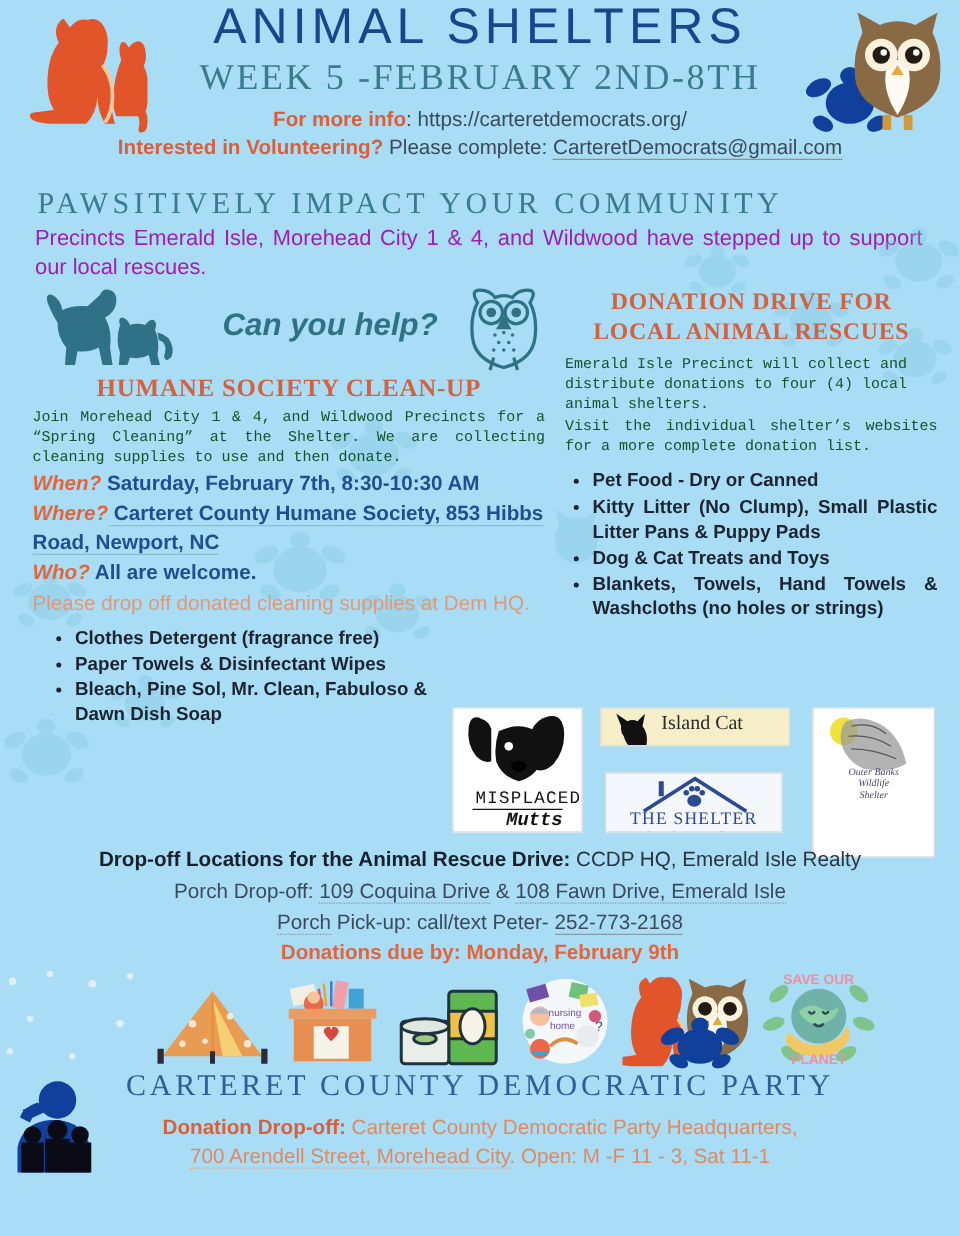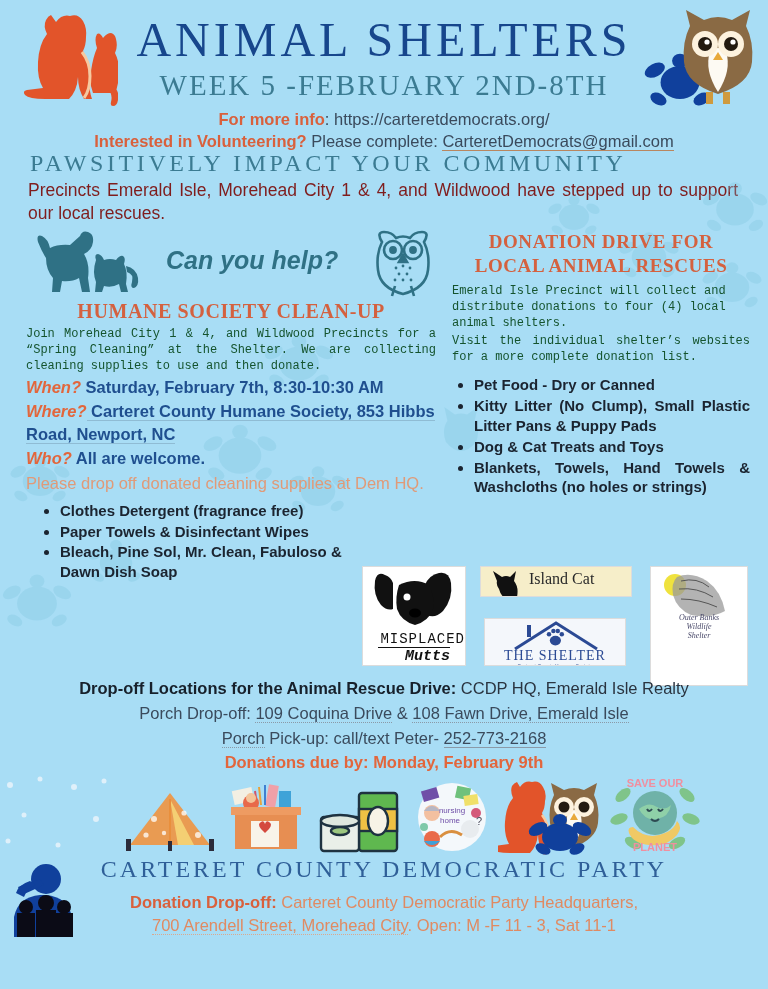--- a/index.html
+++ b/index.html
@@ -11,23 +11,23 @@
     background: #a8ddf5;
   }
   .page { position: relative; width: 768px; height: 989px; }
 
   
   .wm { position: absolute; opacity: .30; pointer-events: none; }
 
   
   .header { position: relative; height: 148px; }
   .title1 {
-    text-align: center; font-family: Liberation Serif, serif;
-    font-size: 48px; letter-spacing: 4px; color: #17468c;
-    padding-top: 16px; line-height: 1;
+    text-align: center; font-family: Liberation Sans, sans-serif;
+    font-size: 40px; letter-spacing: 4px; color: #17468c;
+    padding-top: 1px; line-height: 1;
   }
   .title2 {
     text-align: center; font-family: "Liberation Serif", serif;
     font-size: 29px; letter-spacing: 2px; color: #3b7b92;
     line-height: 1.2; margin-top: 4px;
   }
   .info-line { text-align: center; font-size: 16.5px; color: #3a4a5c; margin-top: 7px; }
   .info-line .lbl { color: #d9603c; font-weight: bold; }
   .info-line2 { text-align: center; font-size: 16.5px; color: #3a4a5c; margin-top: 3px; }
   .info-line2 .lbl { color: #d9603c; font-weight: bold; }
@@ -36,32 +36,32 @@
   .hdr-dog { position: absolute; left: 22px; top: 8px; }
   .hdr-owl { position: absolute; right: 6px; top: 8px; }
 
   
   .pawsitively {
     font-family: "Liberation Serif", serif;
     font-size: 24px; letter-spacing: 3.6px; color: #3b7b92;
     padding-left: 30px; margin-top: 2px;
   }
   .intro {
-    font-size: 17.5px; color: #7f1d1d; line-height: 1.32;
+    font-size: 17.5px; color: #a21caf; line-height: 1.32;
     padding: 2px 30px 0 28px; text-align: justify;
   }
 
   
   .cols { position: relative; }
   .colL { position: absolute; left: 26px; top: 0; width: 410px; }
   .colR { position: absolute; left: 452px; top: 0; width: 298px; }
 
   .canhelp-row { position: relative; height: 76px; }
   .canhelp-txt {
-    position: absolute; left: 140px; top: 24px;
+    position: absolute; left: 152px; top: 24px;
     font-size: 25px; font-weight: bold; font-style: italic;
     color: #2f7185;
   }
   .dogcat { position: absolute; left: 8px; top: 8px; }
   .owl2 { position: absolute; left: 348px; top: 2px; }
 
   .sec-head {
     font-family: "Liberation Serif", serif; font-weight: bold;
     color: #d4613f; text-align: center; letter-spacing: .6px;
   }

